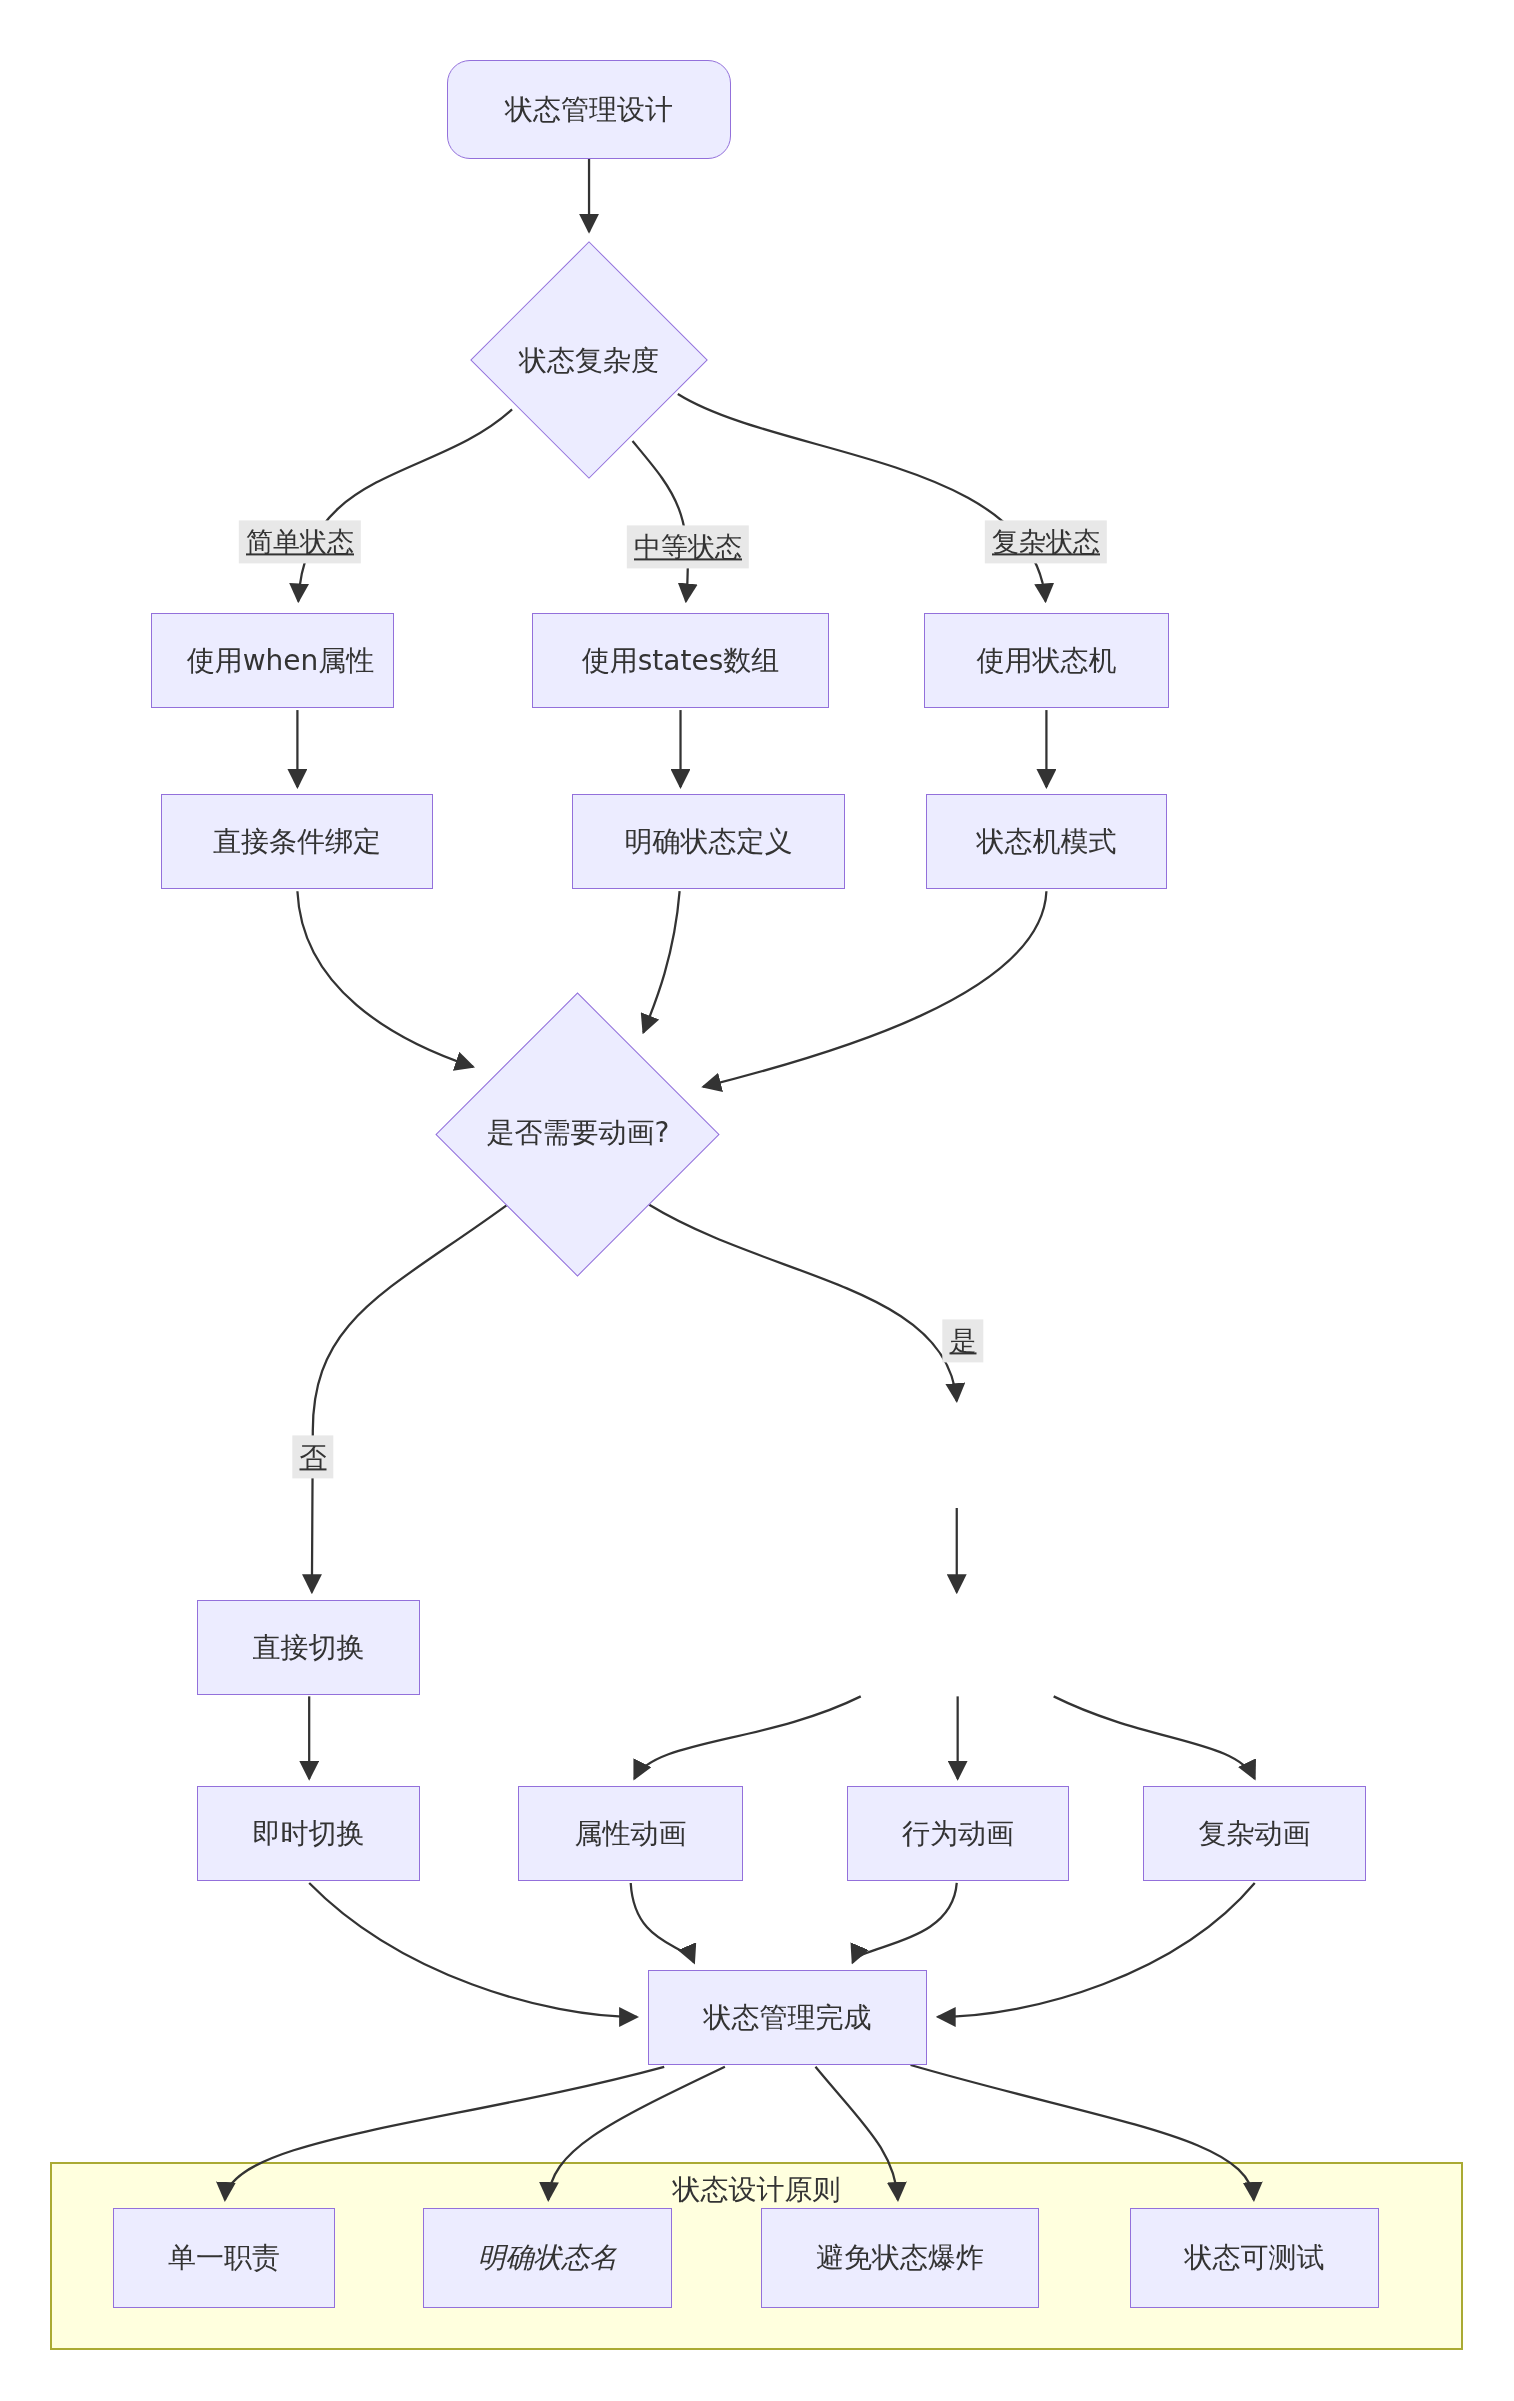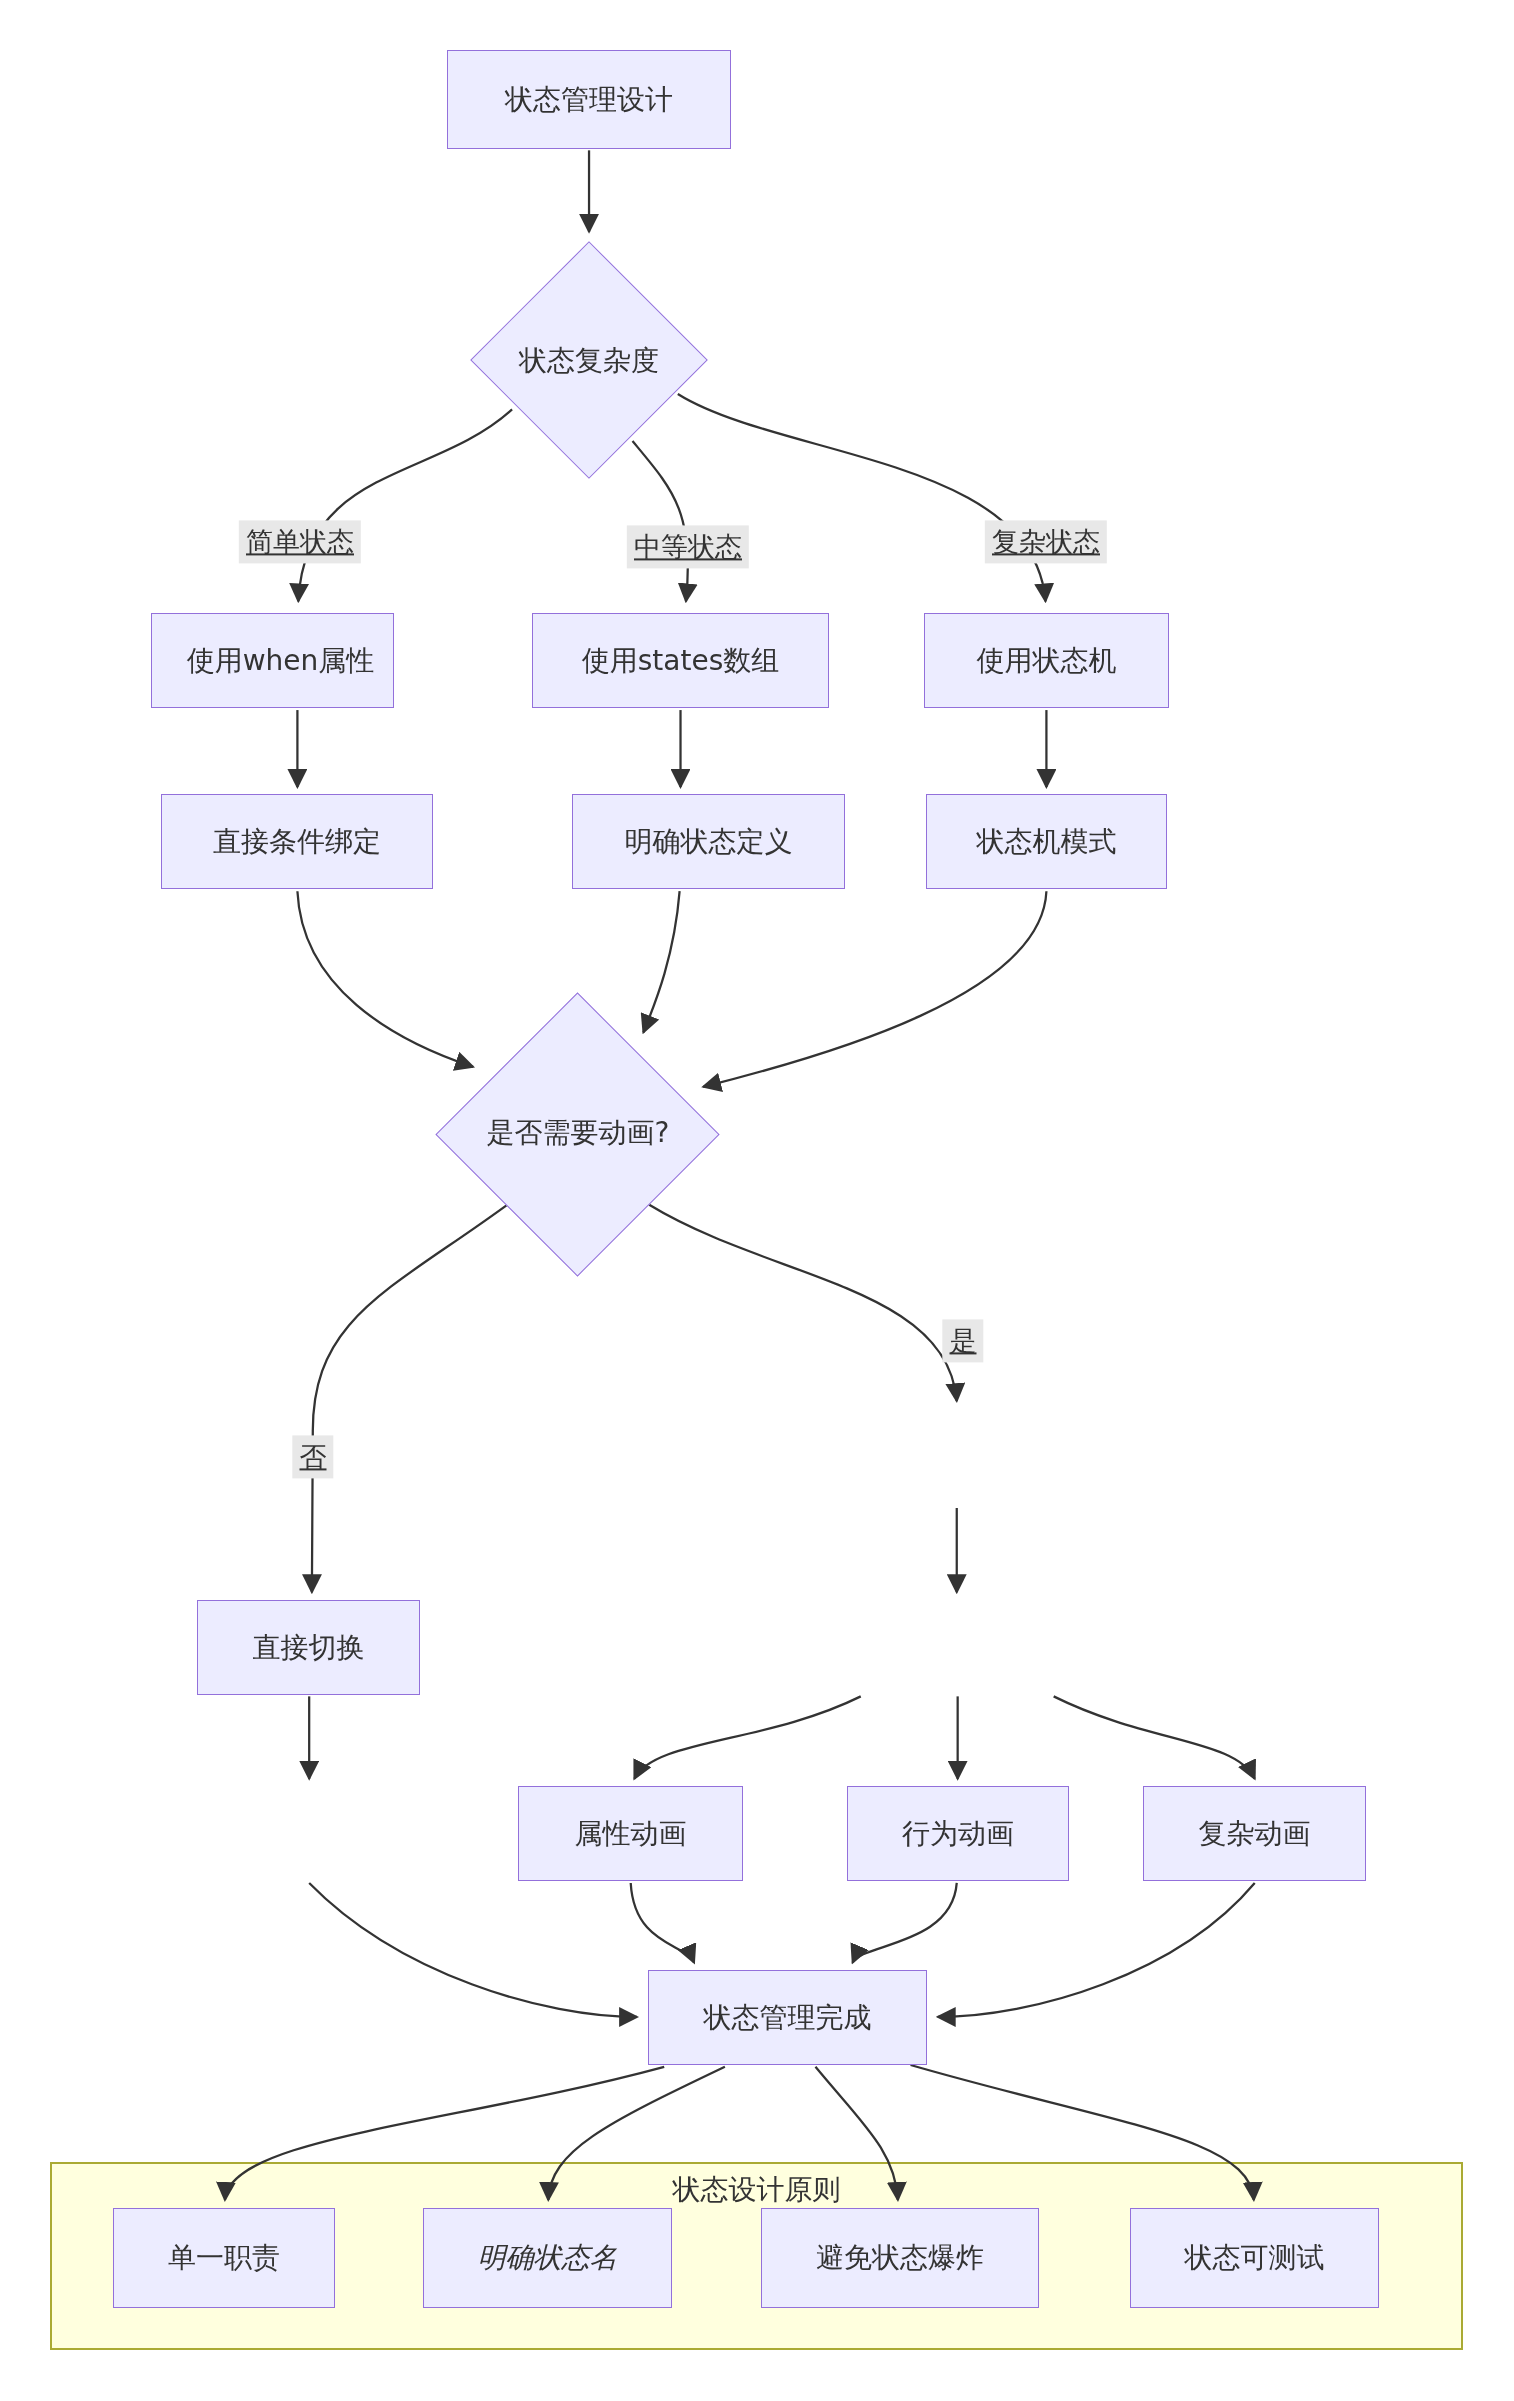--- a/index.html
+++ b/index.html
@@ -105,21 +105,21 @@
   <div class="subgraph" style="left:50px;top:2162px;width:1413px;height:188px;">
     <div class="subgraph-title">状态设计原则</div>
   </div>
 
   <div class="diamond" style="left:505px;top:276px;width:168px;height:168px;"></div>
   <div class="diamond-label" style="left:462px;top:342px;width:254px;">状态复杂度</div>
 
   <div class="diamond" style="left:477px;top:1034px;width:201px;height:201px;"></div>
   <div class="diamond-label" style="left:424px;top:1114px;width:308px;">是否需要动画?</div>
 
-  <div class="node" style="left:447px;top:50px;width:284px;height:99px;">
+  <div class="node" style="left:447px;top:60px;width:284px;height:99px;border-radius:23px;">
       <span>状态管理设计</span>
     </div>
 
   <div class="node" style="left:151px;top:613px;width:243px;height:95px;padding-left:16px;">
       <span>使用when属性</span>
     </div>
   <div class="node" style="left:532px;top:613px;width:297px;height:95px;">
       <span>使用states数组</span>
     </div>
   <div class="node" style="left:924px;top:613px;width:245px;height:95px;">
@@ -133,20 +133,23 @@
       <span>明确状态定义</span>
     </div>
   <div class="node" style="left:926px;top:794px;width:241px;height:95px;">
       <span>状态机模式</span>
     </div>
 
   <div class="node" style="left:197px;top:1600px;width:223px;height:95px;">
       <span>直接切换</span>
     </div>
 
+  <div class="node" style="left:197px;top:1786px;width:223px;height:95px;">
+      <span>即时切换</span>
+    </div>
   <div class="node" style="left:518px;top:1786px;width:225px;height:95px;">
       <span>属性动画</span>
     </div>
   <div class="node" style="left:847px;top:1786px;width:222px;height:95px;">
       <span>行为动画</span>
     </div>
   <div class="node" style="left:1143px;top:1786px;width:223px;height:95px;">
       <span>复杂动画</span>
     </div>
 

